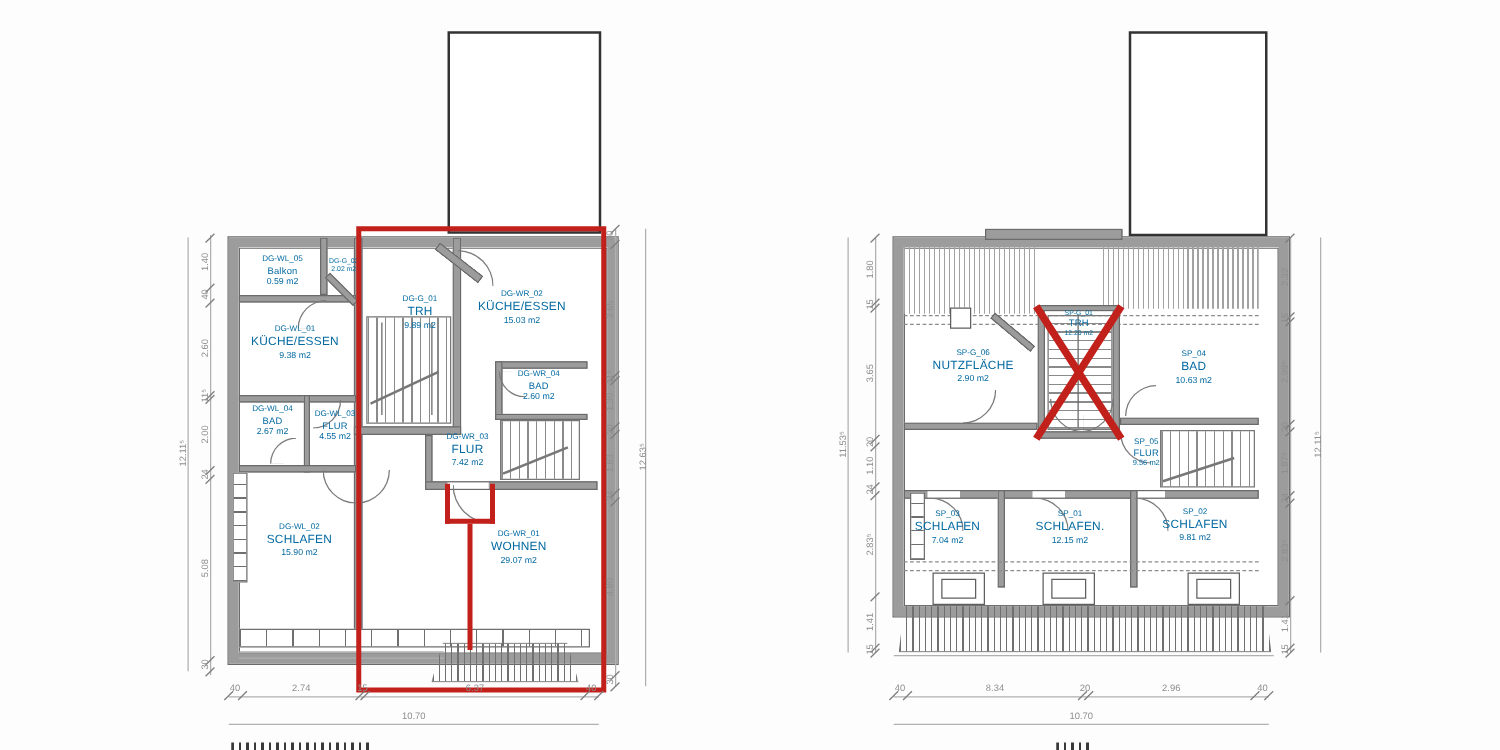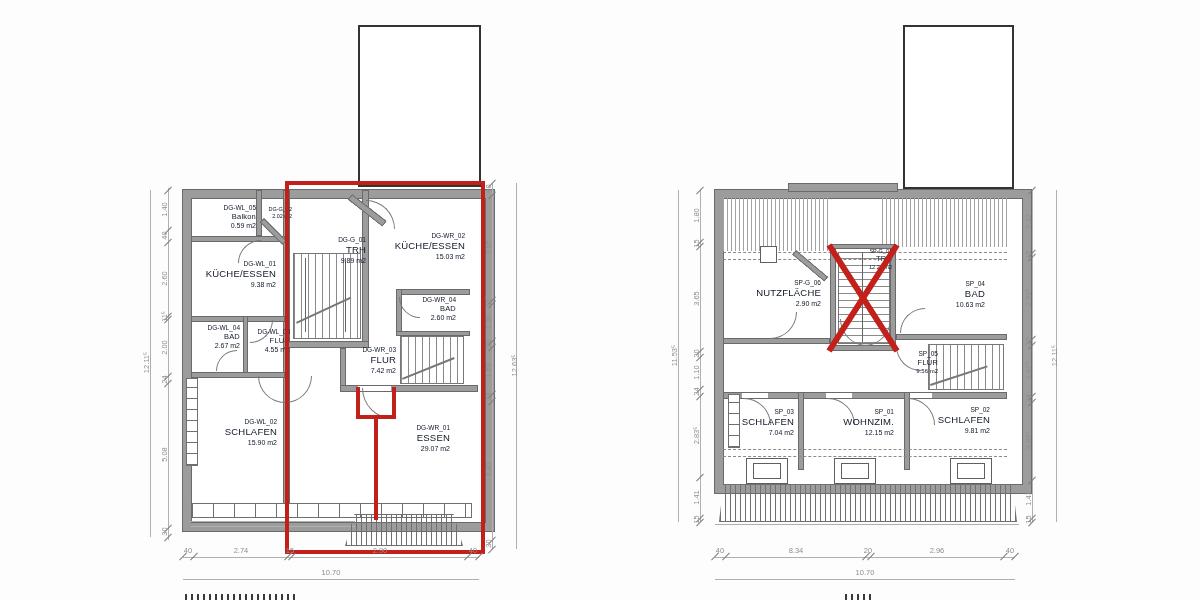--- a/index.html
+++ b/index.html
@@ -3,21 +3,21 @@
 <meta charset="utf-8">
 <style>
   html,body{margin:0;padding:0;background:#fff}
   #c{position:relative;width:1200px;height:600px;background:#fdfdfd;font-family:"Liberation Sans",sans-serif;overflow:hidden}
   .layer{position:absolute;inset:0}
   .frame{position:absolute;border:8px solid #9c9c9c;box-shadow:inset 0 0 0 1px #6a6a6a,0 0 0 1px #6a6a6a;background:#fff}
   .w{position:absolute;background:#9c9c9c;box-shadow:inset 0 0 0 1px #6a6a6a}
   .gap{position:absolute;background:#fff}
   .diag{position:absolute;background:#9c9c9c;box-shadow:inset 0 0 0 1px #6a6a6a;transform-origin:0 0}
   .chim{position:absolute;border:2px solid #333;background:#fff}
-  .rl{position:absolute;text-align:right;color:#0f172a}
+  .rl{position:absolute;text-align:center;color:#0369a1}
   .rl .i{display:block;font-size:6.5px;line-height:1.35}
   .rl .n{display:block;font-size:9.5px;line-height:1.15;letter-spacing:.2px}
   .rl .a{display:block;font-size:7px;line-height:1.45}
   .rl.tiny .i{font-size:5.5px}.rl.tiny .a{font-size:5.5px}
   .stairs-v{position:absolute;border:1px solid #777;background:repeating-linear-gradient(90deg,#8a8a8a 0 1px,transparent 1px 7px)}
   .stairs-h{position:absolute;border:1px solid #777;background:repeating-linear-gradient(0deg,#8a8a8a 0 1px,transparent 1px 7px)}
   .rail{position:absolute;background:#666}
   .brk{position:absolute;height:2px;background:#777;transform-origin:0 0}
   .arcTL,.arcTR,.arcBL,.arcBR{position:absolute}
   .arcTL{border-top:1px solid #7a7a7a;border-left:1px solid #7a7a7a;border-radius:100% 0 0 0}
@@ -133,21 +133,21 @@
       <span class="n">FLUR</span>
       <span class="a">7.42 m2</span>
     </div>
     <div class="rl" style="left:202px;top:418px;width:75px">
       <span class="i">DG-WL_02</span>
       <span class="n">SCHLAFEN</span>
       <span class="a">15.90 m2</span>
     </div>
     <div class="rl" style="left:380px;top:424px;width:70px">
       <span class="i">DG-WR_01</span>
-      <span class="n">ESSEN</span>
+      <span class="n">WOHNEN</span>
       <span class="a">29.07 m2</span>
     </div>
 
     <div class="redbox" style="left:285px;top:181px;width:192px;height:365px"></div>
     <div class="red" style="left:356px;top:387px;width:4px;height:32px"></div>
     <div class="red" style="left:392px;top:387px;width:4px;height:32px"></div>
     <div class="red" style="left:356px;top:415px;width:40px;height:4px"></div>
     <div class="red" style="left:374px;top:419px;width:4px;height:101px"></div>
   </div>
 
@@ -198,21 +198,21 @@
     <span class="dim vd" style="left:456px;top:317px">1.30</span>
     <span class="dim vd" style="left:456px;top:339px">20</span>
     <span class="dim vd" style="left:456px;top:366px">1.63</span>
     <span class="dim vd" style="left:456px;top:392px">24</span>
     <span class="dim vd" style="left:456px;top:465px">4.80</span>
     <span class="dim vd" style="left:456px;top:539px">30</span>
     <span class="dim vd" style="left:482px;top:361px">12.63⁵</span>
     <span class="dim hd" style="left:166px;top:546px">40</span>
     <span class="dim hd" style="left:219px;top:546px">2.74</span>
     <span class="dim hd" style="left:268px;top:546px">15</span>
-    <span class="dim hd" style="left:358px;top:546px">2.90</span>
+    <span class="dim hd" style="left:358px;top:546px">6.37</span>
     <span class="dim hd" style="left:451px;top:546px">40</span>
     <span class="dim hd" style="left:309px;top:568px">10.70</span>
   </div>
 
   <div class="layer">
     <div class="chim" style="left:903px;top:25px;width:107px;height:160px"></div>
     <div class="frame" style="left:715px;top:190px;width:300px;height:287px"></div>
     <div class="w" style="left:788px;top:183px;width:110px;height:9px"></div>
 
     <div class="roofhatch" style="left:723px;top:197px;width:107px;height:54px"></div>
@@ -285,21 +285,21 @@
       <span class="n" style="font-size:7.5px">FLUR</span>
       <span class="a" style="font-size:6px">9.56 m2</span>
     </div>
     <div class="rl" style="left:722px;top:408px;width:72px">
       <span class="i">SP_03</span>
       <span class="n">SCHLAFEN</span>
       <span class="a">7.04 m2</span>
     </div>
     <div class="rl" style="left:818px;top:408px;width:76px">
       <span class="i">SP_01</span>
-      <span class="n">WOHNZIM.</span>
+      <span class="n">SCHLAFEN.</span>
       <span class="a">12.15 m2</span>
     </div>
     <div class="rl" style="left:922px;top:406px;width:68px">
       <span class="i">SP_02</span>
       <span class="n">SCHLAFEN</span>
       <span class="a">9.81 m2</span>
     </div>
 
     <svg style="position:absolute;left:826px;top:242px" width="74" height="112" viewBox="0 0 74 112">
       <line x1="3" y1="3" x2="71" y2="109" stroke="#c2201a" stroke-width="6"></line>

